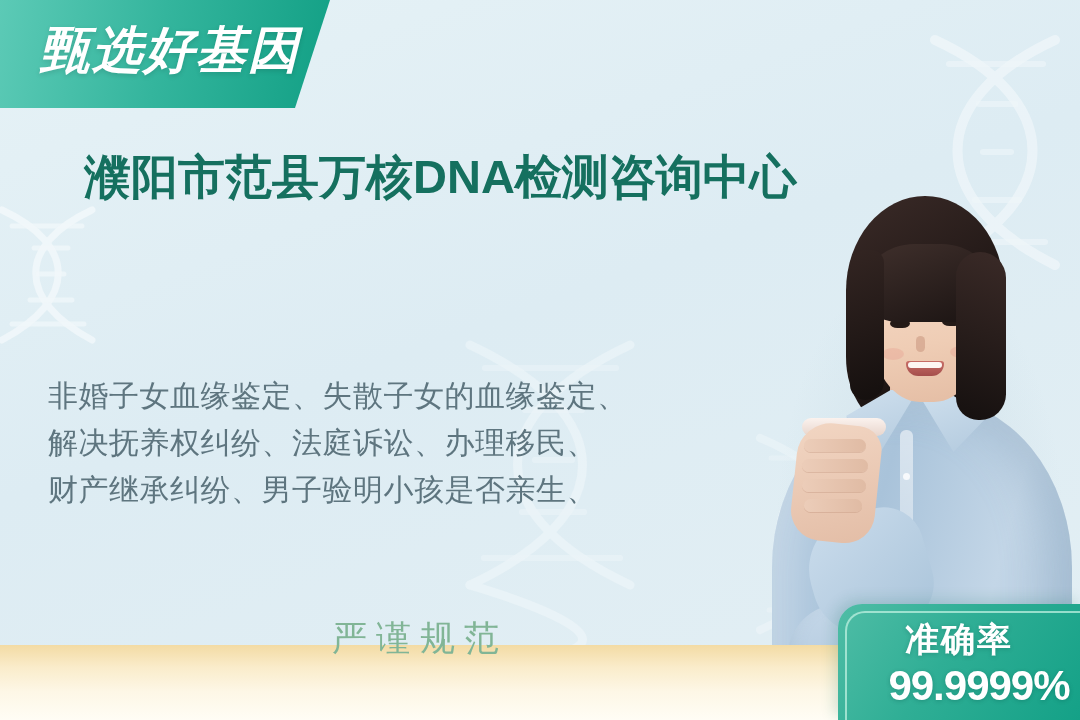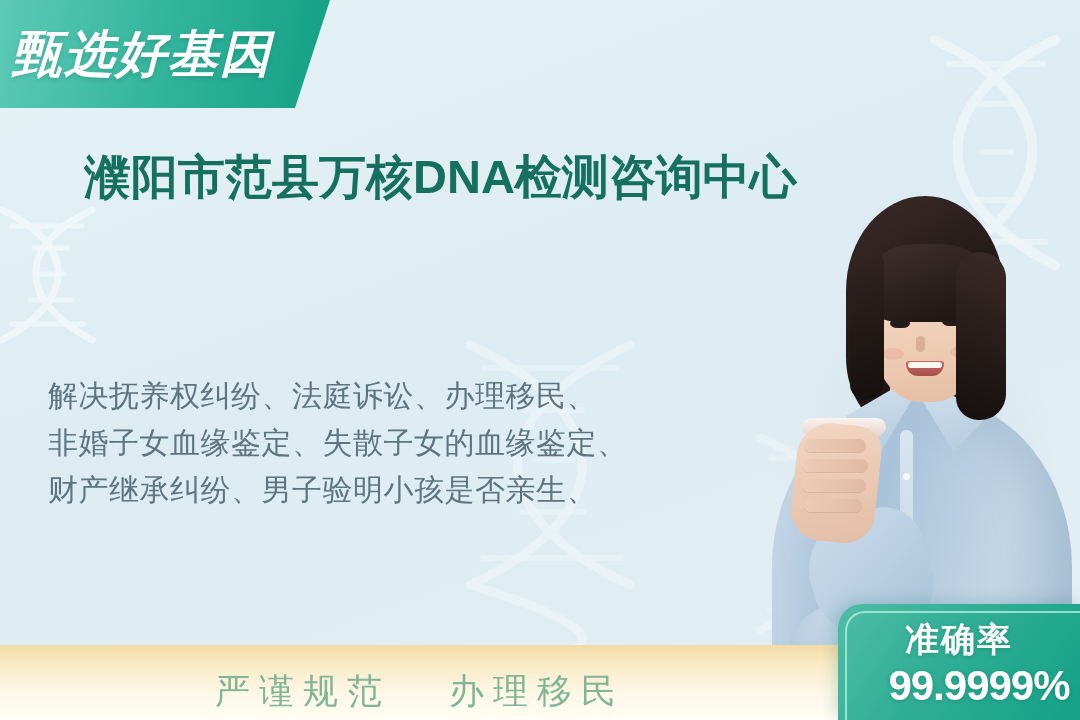--- a/index.html
+++ b/index.html
@@ -33,24 +33,24 @@
     -webkit-clip-path:polygon(0 0, 330px 0, 295px 108px, 0 108px);
             clip-path:polygon(0 0, 330px 0, 295px 108px, 0 108px);
     box-shadow:0 4px 10px rgba(20,110,95,.18);
   }
   .ribbon-round {
     position:absolute; left:0; top:0; width:330px; height:108px;
     border-bottom-right-radius:26px;
     overflow:hidden;
   }
   .ribbon-text {
-    position:absolute; left:12px; top:24px;
+    position:absolute; left:40px; top:24px;
     width:280px;
     color:#ffffff;
-    font-family:Liberation Sans, sans-serif;
+    font-family:Liberation Mono, monospace;
     font-size:50px; font-weight:700;
     letter-spacing:2px;
     line-height:60px;
     font-style:italic;
     text-shadow:0 2px 5px rgba(0,0,0,.13);
     white-space:nowrap;
   }
 
   
   .headline {
@@ -200,21 +200,21 @@
   .p-finger.f3 { left:52px; bottom:228px; width:64px; }
   .p-finger.f4 { left:54px; bottom:208px; width:58px; }
 
   
   .bottom-strip {
     position:absolute; left:0; bottom:0; width:1080px; height:75px;
     background:linear-gradient(180deg,#f3dba4 0%,#faeccb 30%,#fdf7e6 62%,#fffdf5 100%);
   }
   .slogan-wrap {
     position:absolute; left:0; bottom:0; width:840px; height:58px;
-    display:flex; align-items:center; justify-content:center; gap:58px;
+    display:flex; align-items:center; justify-content:center; gap:58px;flex-direction:column;
   }
   .slogan {
     color:#81b596;
     font-size:35px; font-weight:300;
     letter-spacing:9px;
     white-space:nowrap;
   }
 
   
   .acc-badge {
@@ -317,22 +317,22 @@
   </div>
 
   <div class="ribbon-round">
     <div class="ribbon"></div>
     <div class="ribbon-text">甄选好基因</div>
   </div>
 
   <h1 class="headline">濮阳市范县万核DNA检测咨询中心</h1>
 
   <div class="desc">
+    <span class="desc-line">非婚子女血缘鉴定、失散子女的血缘鉴定、</span>
     <span class="desc-line">解决抚养权纠纷、法庭诉讼、办理移民、</span>
-    <span class="desc-line">非婚子女血缘鉴定、失散子女的血缘鉴定、</span>
     <span class="desc-line">财产继承纠纷、男子验明小孩是否亲生、</span>
   </div>
 
   <div class="person">
     <div class="p-shadow"></div>
     <div class="p-hair-back"></div>
     <div class="p-neck"></div>
     <div class="p-torso"></div>
     <div class="p-collar-l"></div>
     <div class="p-collar-r"></div>

